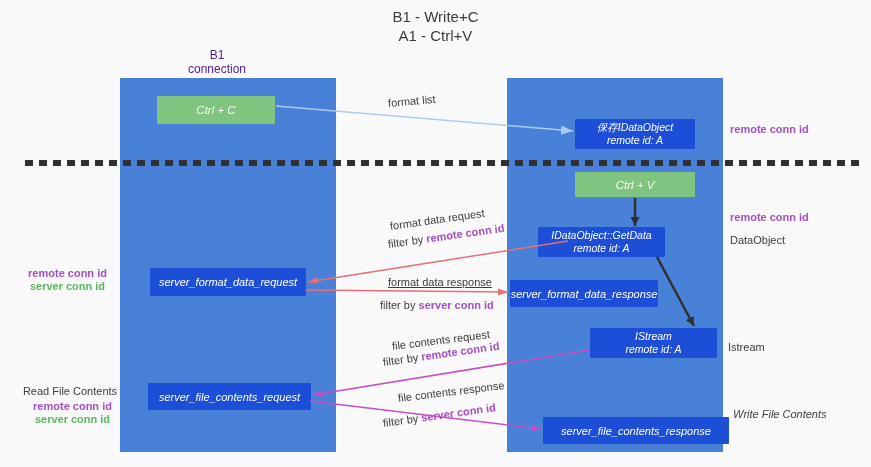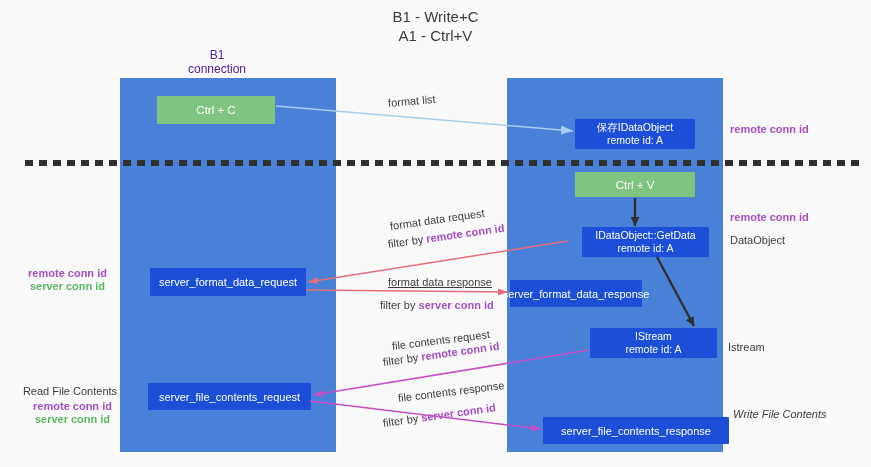--- a/index.html
+++ b/index.html
@@ -7,21 +7,21 @@
     position:relative;width:871px;height:467px;overflow:hidden;
     font-family:"Liberation Sans", sans-serif;background:#f9f9f9;
   }
   .abs{position:absolute;}
   .title{left:0;top:7px;width:871px;text-align:center;
     font-size:15px;line-height:19px;color:#3b3b3b;}
   .colhead{top:48px;width:160px;text-align:center;font-size:12px;
     line-height:14px;color:#4c1d95;}
   .column{background:#4a81d8;top:78px;width:216px;height:374px;}
   .box{display:flex;flex-direction:column;align-items:center;justify-content:center;
-    color:#fff;text-align:center;border-radius:1px;}
+    color:#fff;text-align:center;border-radius:1px;font-style:italic;}
   .green{background:#7fc57f;font-size:11.5px;}
   .orange{background:#1d4ed8;font-size:11px;}
   .two{font-size:10.5px;line-height:13px;}
   .flow{font-size:11px;color:#3d3d3d;white-space:nowrap;transform-origin:left center;}
   .purple{color:#a64fc4;font-weight:bold;}
   .greentx{color:#5cb860;font-weight:bold;}
   .blacktx{color:#3d3d3d;font-weight:normal;}
   .sideblock{text-align:center;font-size:11px;line-height:13px;white-space:nowrap;}
   .r-8{transform:rotate(-8deg);}
   .r-7{transform:rotate(-7deg);}
@@ -52,30 +52,30 @@
 
   <div class="abs box orange two" style="left:575px;top:119px;width:120px;height:30px;">
     <span>保存IDataObject</span>
     <span>remote id: A</span>
   </div>
 
   <div class="abs box green" style="left:575px;top:172px;width:120px;height:25px;">
     <span>Ctrl + V</span>
   </div>
 
-  <div class="abs box orange two" style="left:582px;top:227px;width:127px;height:30px;">
+  <div class="abs box orange two" style="left:538px;top:227px;width:127px;height:30px;">
     <span>IDataObject::GetData</span>
     <span>remote id: A</span>
   </div>
 
   <div class="abs box orange" style="left:150px;top:268px;width:156px;height:28px;">
     <span>server_format_data_request</span>
   </div>
 
-  <div class="abs box orange" style="left:510px;top:280px;width:132px;height:27px;">
+  <div class="abs box orange" style="left:510px;top:280px;width:148px;height:27px;">
     <span>server_format_data_response</span>
   </div>
 
   <div class="abs box orange two" style="left:590px;top:328px;width:127px;height:30px;">
     <span>IStream</span>
     <span>remote id: A</span>
   </div>
 
   <div class="abs box orange" style="left:148px;top:383px;width:163px;height:27px;">
     <span>server_file_contents_request</span>

